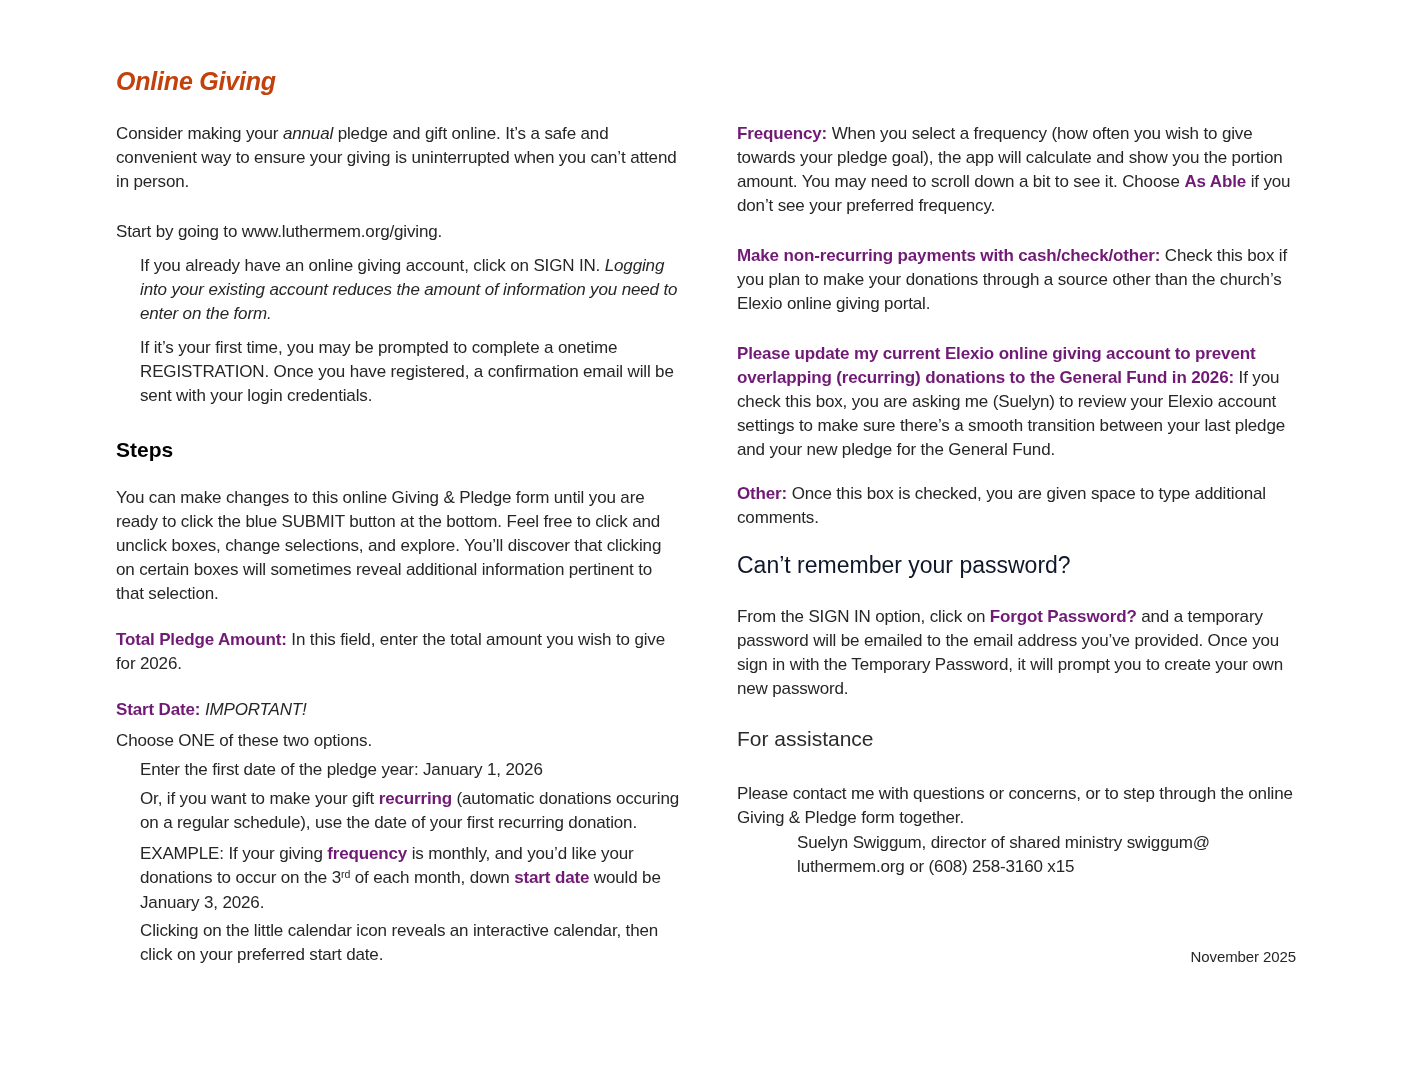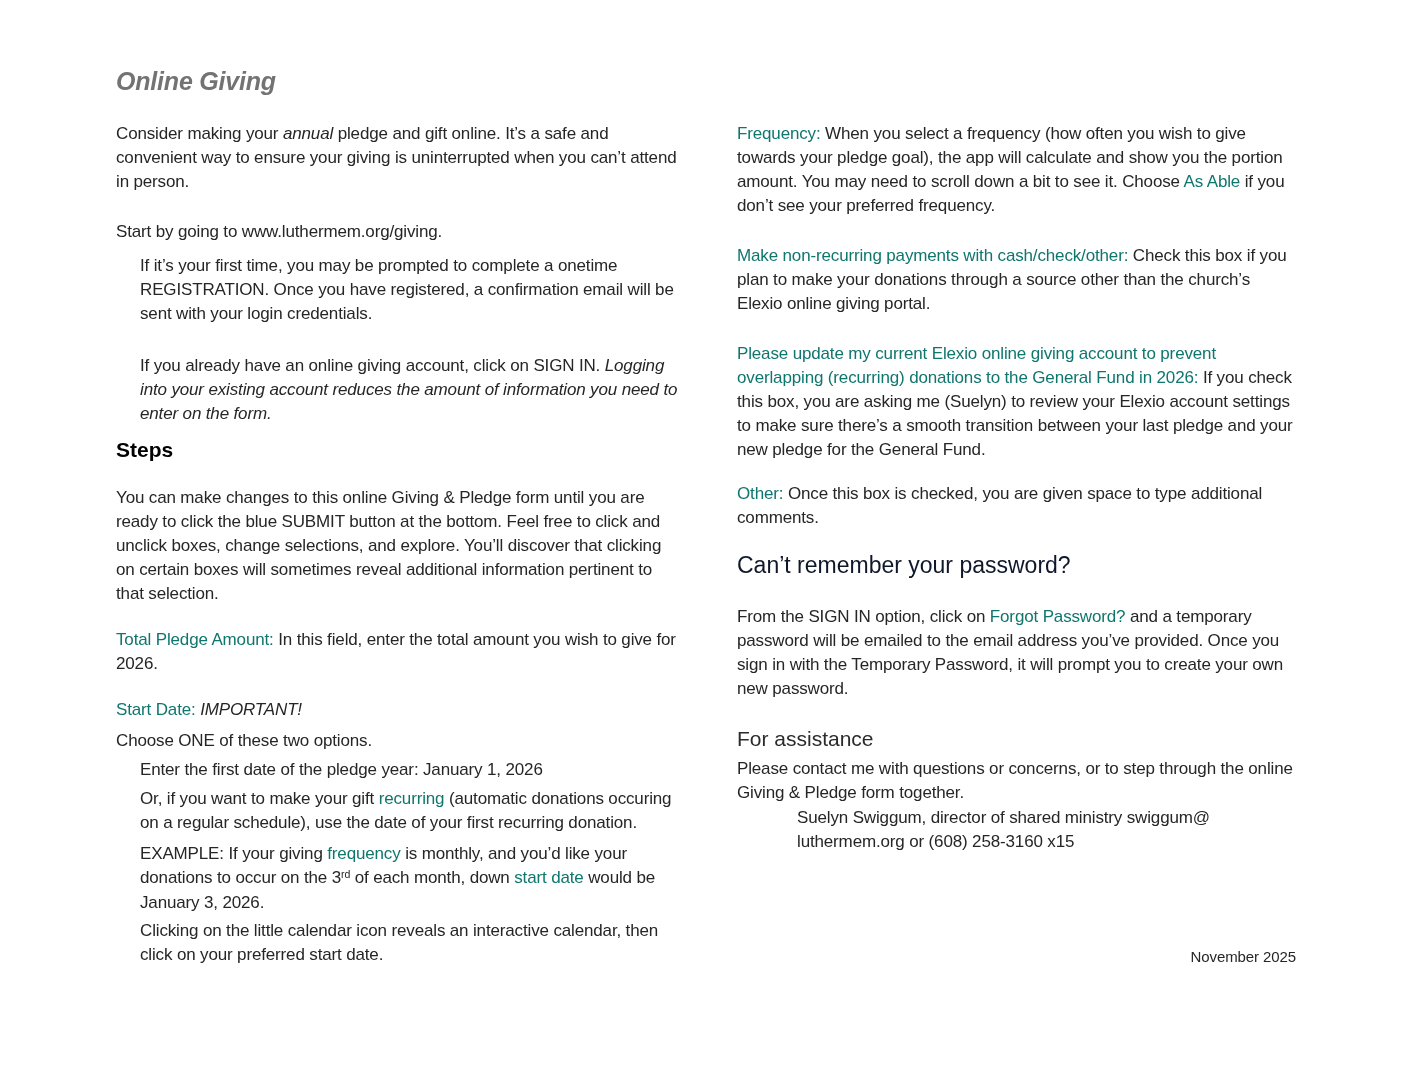--- a/index.html
+++ b/index.html
@@ -14,21 +14,21 @@
   }
   .col { position: absolute; }
   .col-left  { left: 116px; top: 64px;  width: 566px; }
   .col-right { left: 737px; top: 122px; width: 562px; }
 
   .title {
     font-size: 25px;
     font-weight: 700;
     font-style: italic;
     line-height: 34px;
-    color: #737373;
+    color: #c2410c;
     margin: 0 0 24px 0;
     letter-spacing: -0.2px;
   }
   .h-bold {
     font-size: 21px;
     font-weight: 700;
     line-height: 28px;
     color: #000000;
     margin: 0 0 22px 0;
   }
@@ -37,30 +37,30 @@
     font-weight: 400;
     line-height: 30px;
     color: #0f172a;
     margin: 0 0 25px 0;
   }
   .h-plain-sm {
     font-size: 21px;
     font-weight: 400;
     line-height: 28px;
     color: #2b2b2b;
-    margin: 0 0 4px 0;
+    margin: 0 0 29px 0;
   }
   p {
     font-size: 17px;
     line-height: 24px;
     margin: 0 0 10px 0;
     letter-spacing: -0.15px;
     color: #262626;
   }
-  .b   { font-weight: 400; color: #0f766e; }
+  .b   { font-weight: 700; color: #701a75; }
   .it  { font-style: italic; }
   .sup { font-size: 0.62em; position: relative; top: -0.45em; margin-top: 12px; }
   .ind { margin-left: 24px; }
   .ind-lg { margin-left: 60px; }
   .line { display: block; }
 
   .mb4  { margin-bottom: 4px; }
   .mb5  { margin-bottom: 5px; }
   .mb7  { margin-bottom: 7px; }
   .mb8  { margin-bottom: 1px; }
@@ -87,23 +87,23 @@
 <div class="page">
 
   <div class="col col-left">
 
     <div class="title">Online Giving</div>
 
     <p class="mb26"><span>Consider making your </span><span class="it">annual</span><span> pledge and gift online. It’s a safe and convenient way to ensure your giving is uninterrupted when you can’t attend in person.</span></p>
 
     <p class="mb10">Start by going to www.luthermem.org/giving.</p>
 
+    <p class="ind mb10"><span>If you already have an online giving account, click on SIGN IN. </span><span class="it">Logging into your existing account reduces the amount of information you need to enter on the form.</span></p>
+
     <p class="ind mb28">If it’s your first time, you may be prompted to complete a onetime REGISTRATION. Once you have registered, a confirmation email will be sent with your login credentials.</p>
-
-    <p class="ind mb10"><span>If you already have an online giving account, click on SIGN IN. </span><span class="it">Logging into your existing account reduces the amount of information you need to enter on the form.</span></p>
 
     <div class="h-bold">Steps</div>
 
     <p class="mb22">You can make changes to this online Giving &amp; Pledge form until you are ready to click the blue SUBMIT button at the bottom. Feel free to click and unclick boxes, change selections, and explore. You’ll discover that clicking on certain boxes will sometimes reveal additional information pertinent to that selection.</p>
 
     <p class="mb22"><span class="b">Total Pledge Amount:</span><span> In this field, enter the total amount you wish to give for 2026.</span></p>
 
     <p class="mb7"><span class="b">Start Date:</span><span class="it"> IMPORTANT!</span></p>
 
     <p class="mb5">Choose ONE of these two options.</p>

